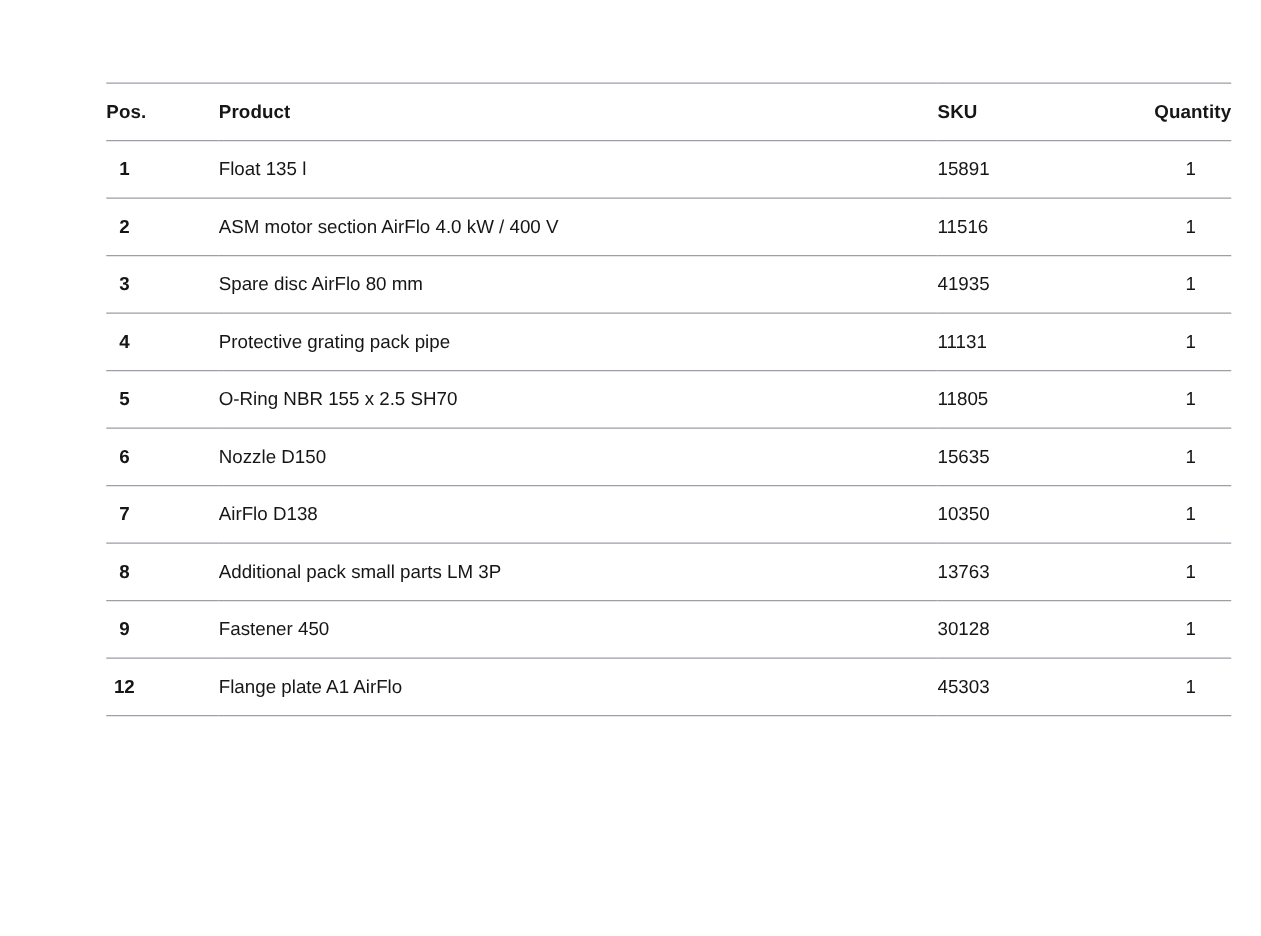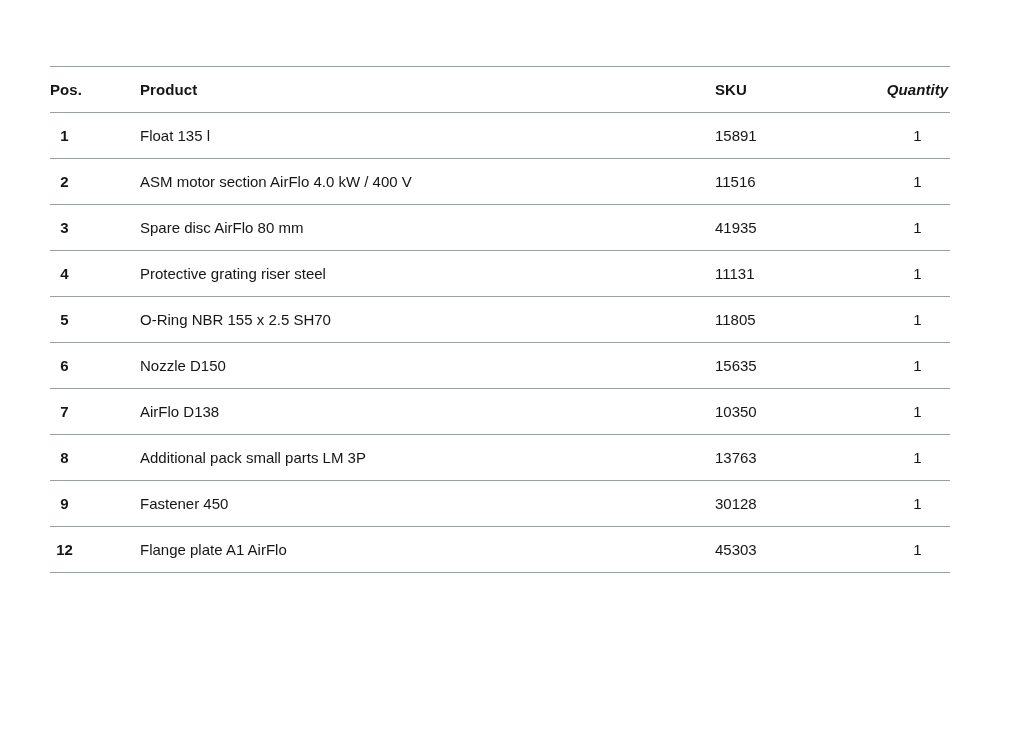--- a/index.html
+++ b/index.html
@@ -16,20 +16,21 @@
     left: 50px;
     top: 66px;
     width: 900px;
   }
   table.parts-table {
     width: 900px;
     border-collapse: collapse;
     table-layout: fixed;
     font-size: 15px;
     color: #161616;
+    margin-left: 35px;
   }
   col.col-pos      { width: 90px; }
   col.col-product  { width: 575px; }
   col.col-sku      { width: 170px; }
   col.col-qty      { width: 65px; }
 
   thead tr {
     border-top: 1px solid #9aa0a6;
     border-bottom: 1px solid #9aa0a6;
   }
@@ -38,21 +39,21 @@
   }
   th, td {
     height: 46px;
     vertical-align: middle;
     font-weight: 400;
     text-align: left;
     white-space: nowrap;
     overflow: hidden;
   }
   th { font-weight: 700; letter-spacing: 0.1px; }
-  th.qty-h { text-align: center; font-style: italic; }
+  th.qty-h { text-align: right; }
   td.qty-c { text-align: center; }
   .pos-num {
     display: inline-block;
     width: 29px;
     text-align: center;
     font-weight: 700;
   }
 </style>
 </head>
 <body>
@@ -87,21 +88,21 @@
         <td class="qty-c">1</td>
       </tr>
       <tr>
         <td><span class="pos-num">3</span></td>
         <td>Spare disc AirFlo 80 mm</td>
         <td>41935</td>
         <td class="qty-c">1</td>
       </tr>
       <tr>
         <td><span class="pos-num">4</span></td>
-        <td>Protective grating riser steel</td>
+        <td>Protective grating pack pipe</td>
         <td>11131</td>
         <td class="qty-c">1</td>
       </tr>
       <tr>
         <td><span class="pos-num">5</span></td>
         <td>O-Ring NBR 155 x 2.5 SH70</td>
         <td>11805</td>
         <td class="qty-c">1</td>
       </tr>
       <tr>

